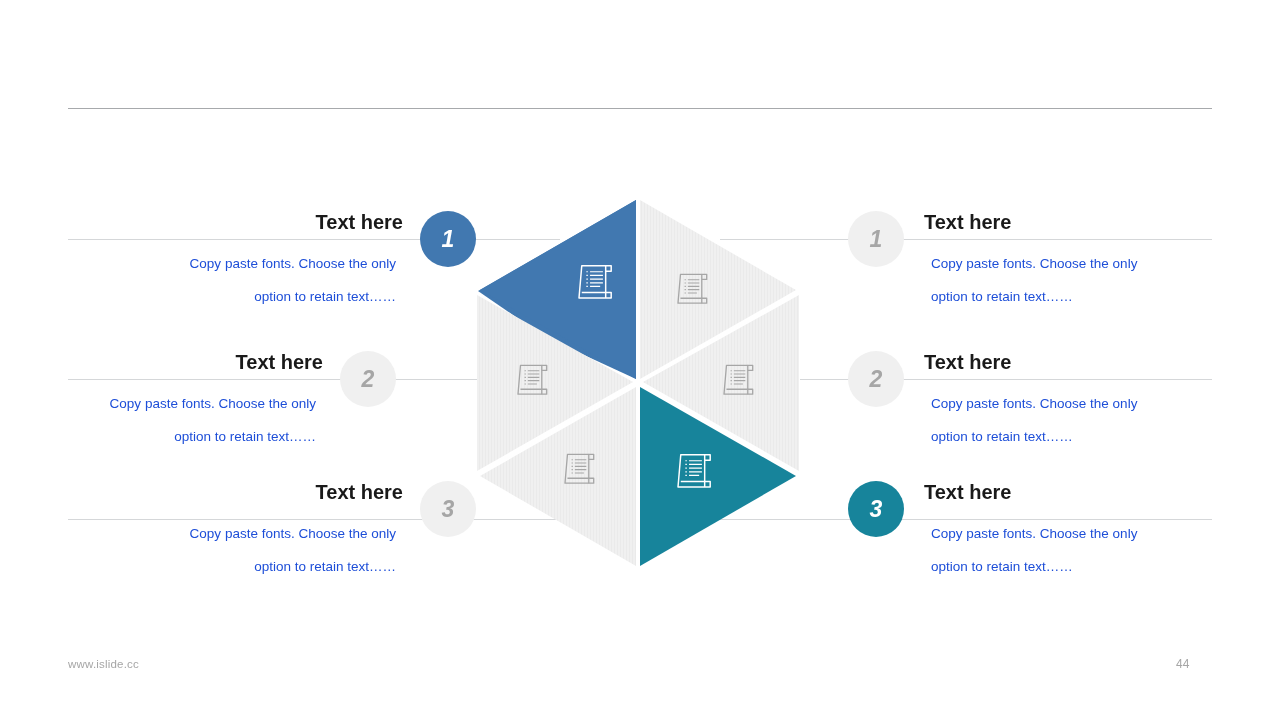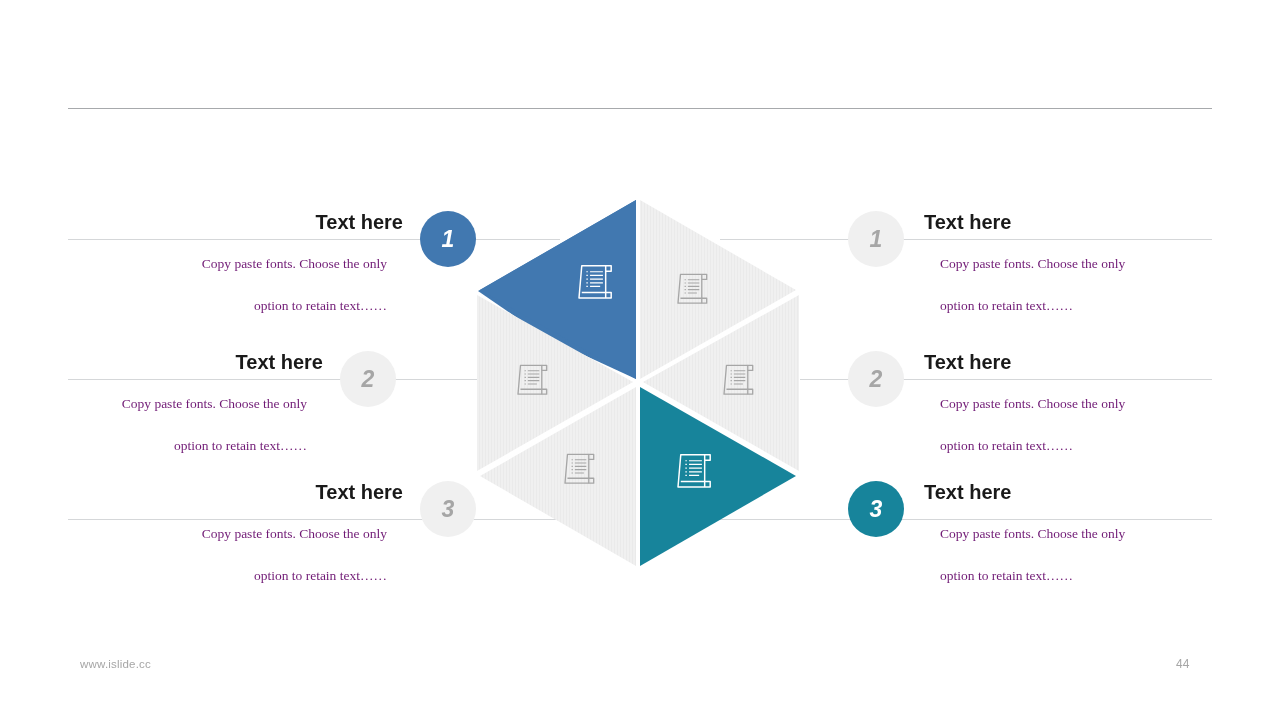--- a/index.html
+++ b/index.html
@@ -72,32 +72,31 @@
   .block .head {
     font-size: 20px;
     font-weight: bold;
     color: #1a1a1a;
     line-height: 1.1;
     margin: 0 0 18px 0;
     white-space: nowrap;
   }
   .block .body {
     font-size: 13.5px;
-    color: #701a75;
+    color: #1d4ed8;
     line-height: 1.95;
-    margin: 16px;
-    font-family: Liberation Serif, serif;
+    margin: 7px;
   }
   .block.left  { text-align: right; }
   .block.right { text-align: left; }
 
   
   .footer-left {
     position: absolute;
-    left: 80px;
+    left: 68px;
     top: 658px;
     font-size: 11.5px;
     color: #a6a6a6;
     letter-spacing: .2px;
   }
   .footer-right {
     position: absolute;
     left: 1176px;
     top: 657px;
     font-size: 12px;

